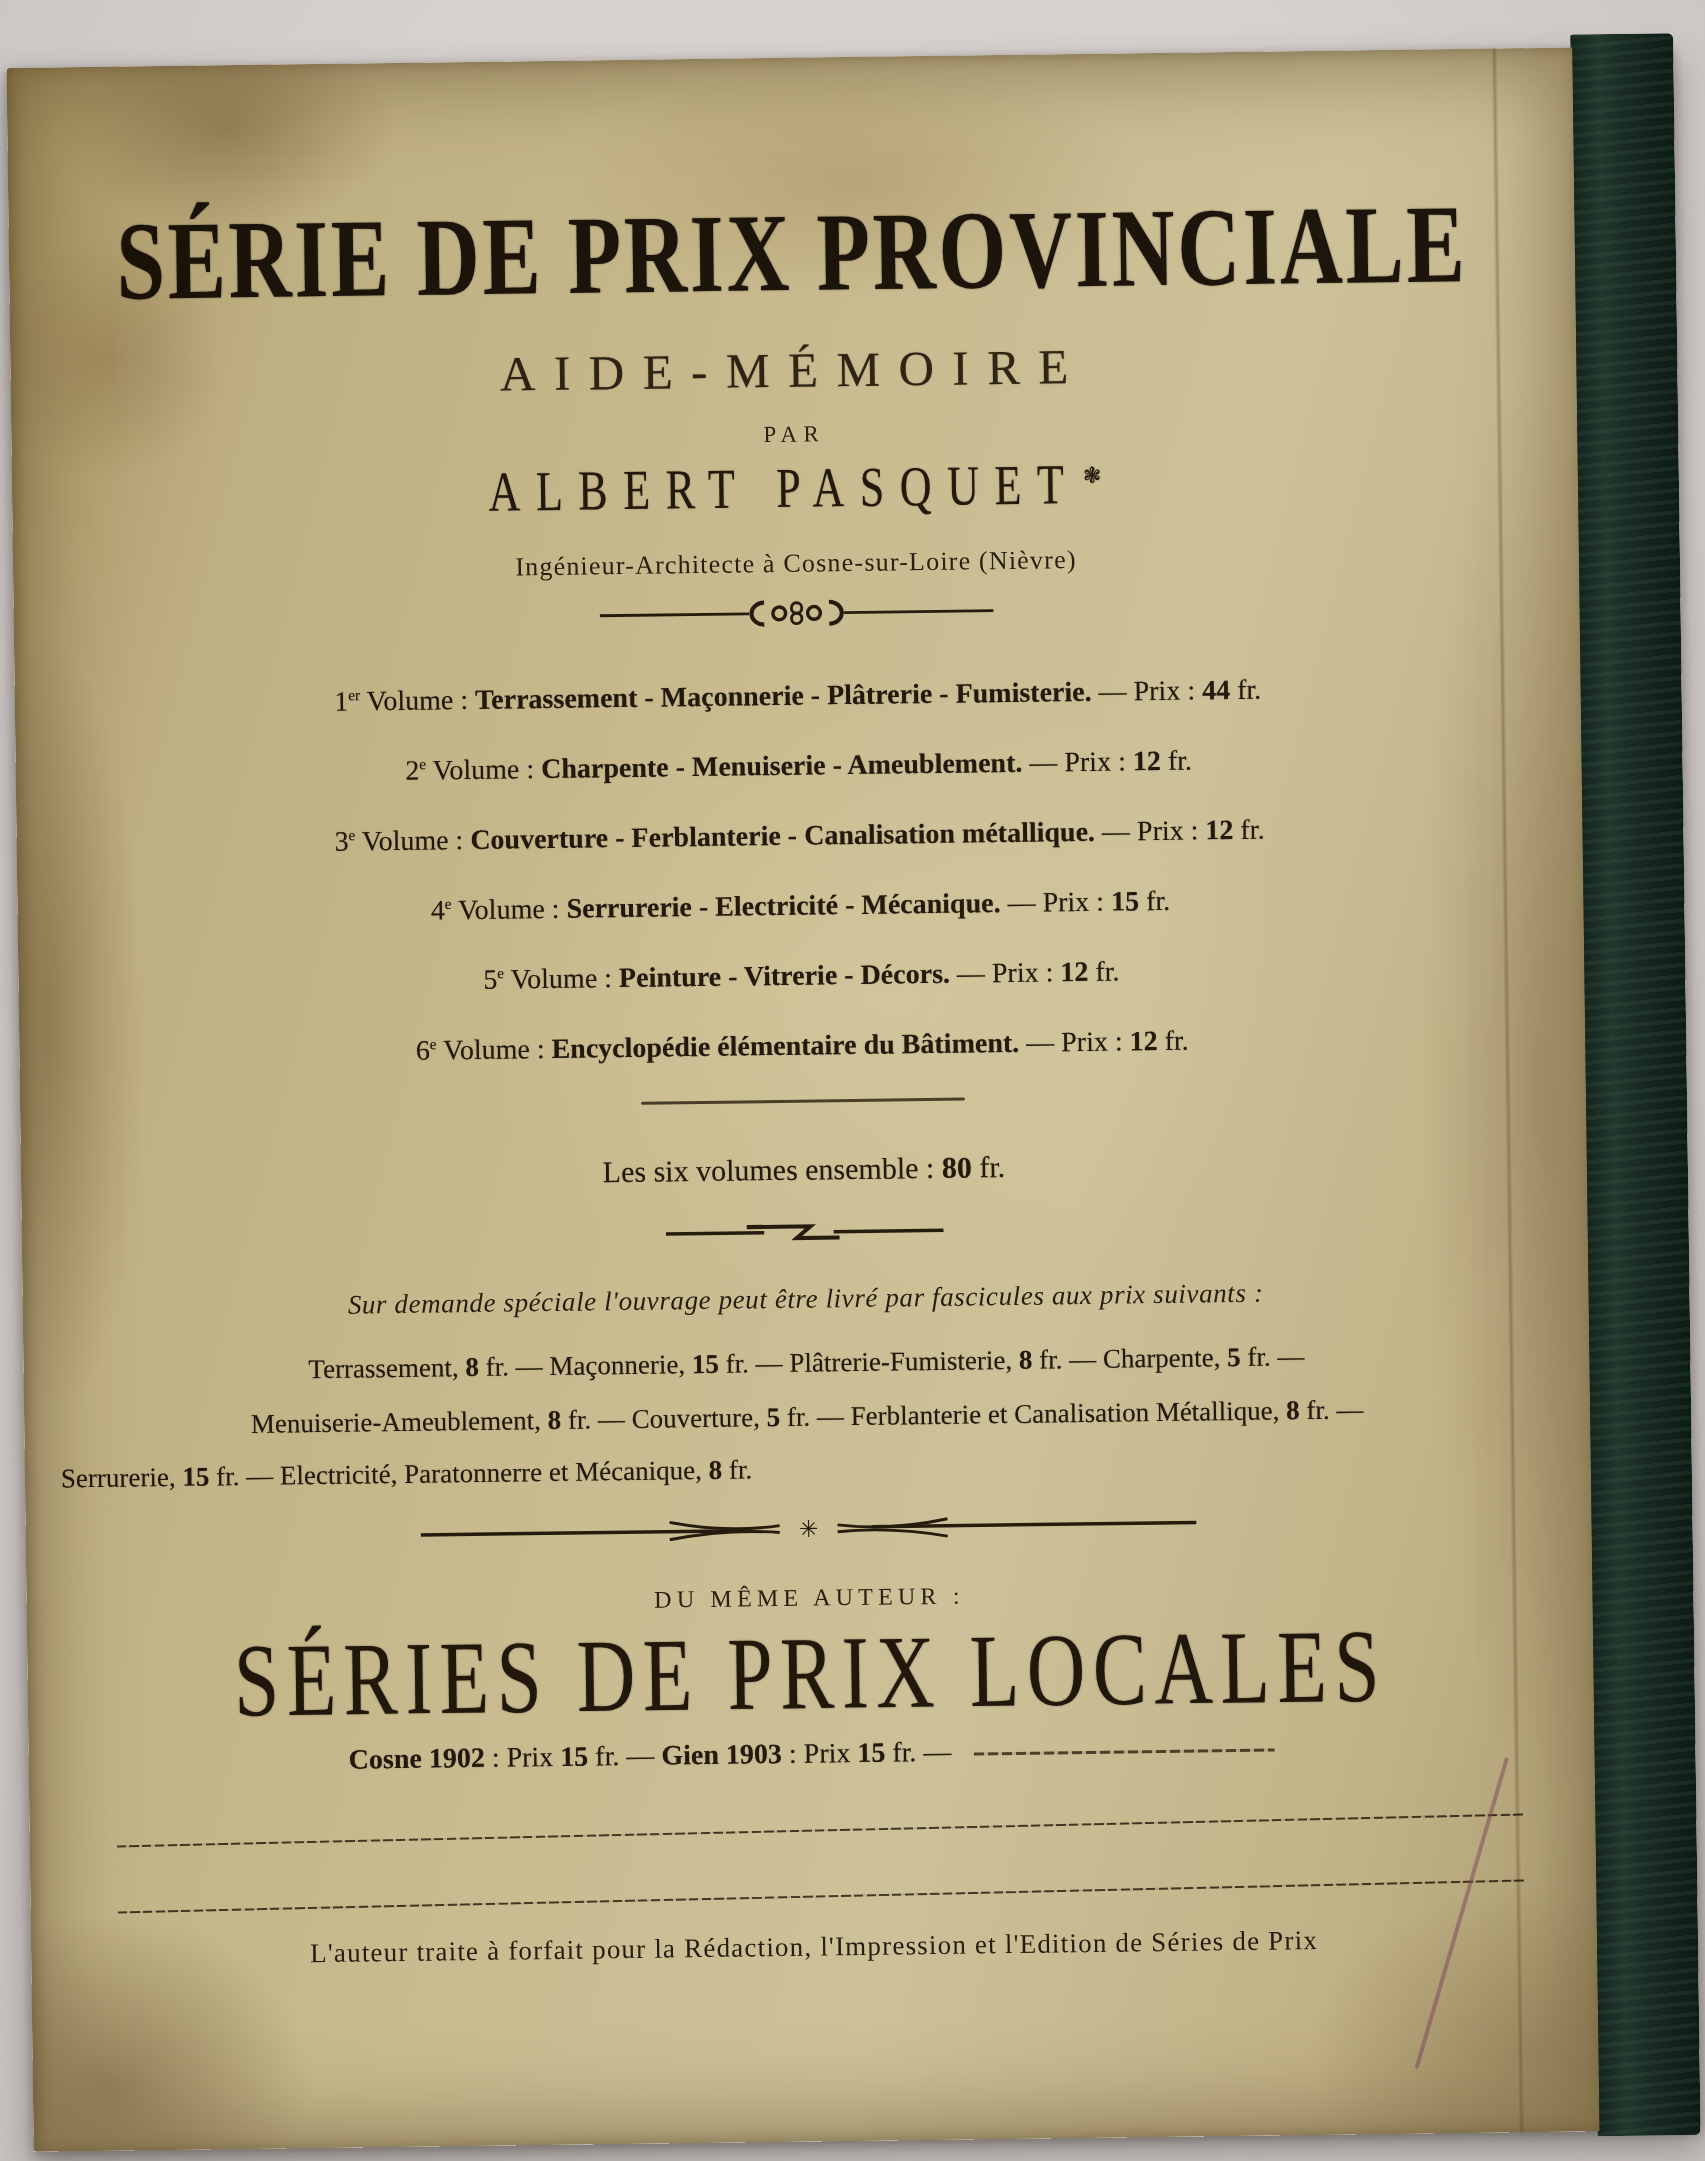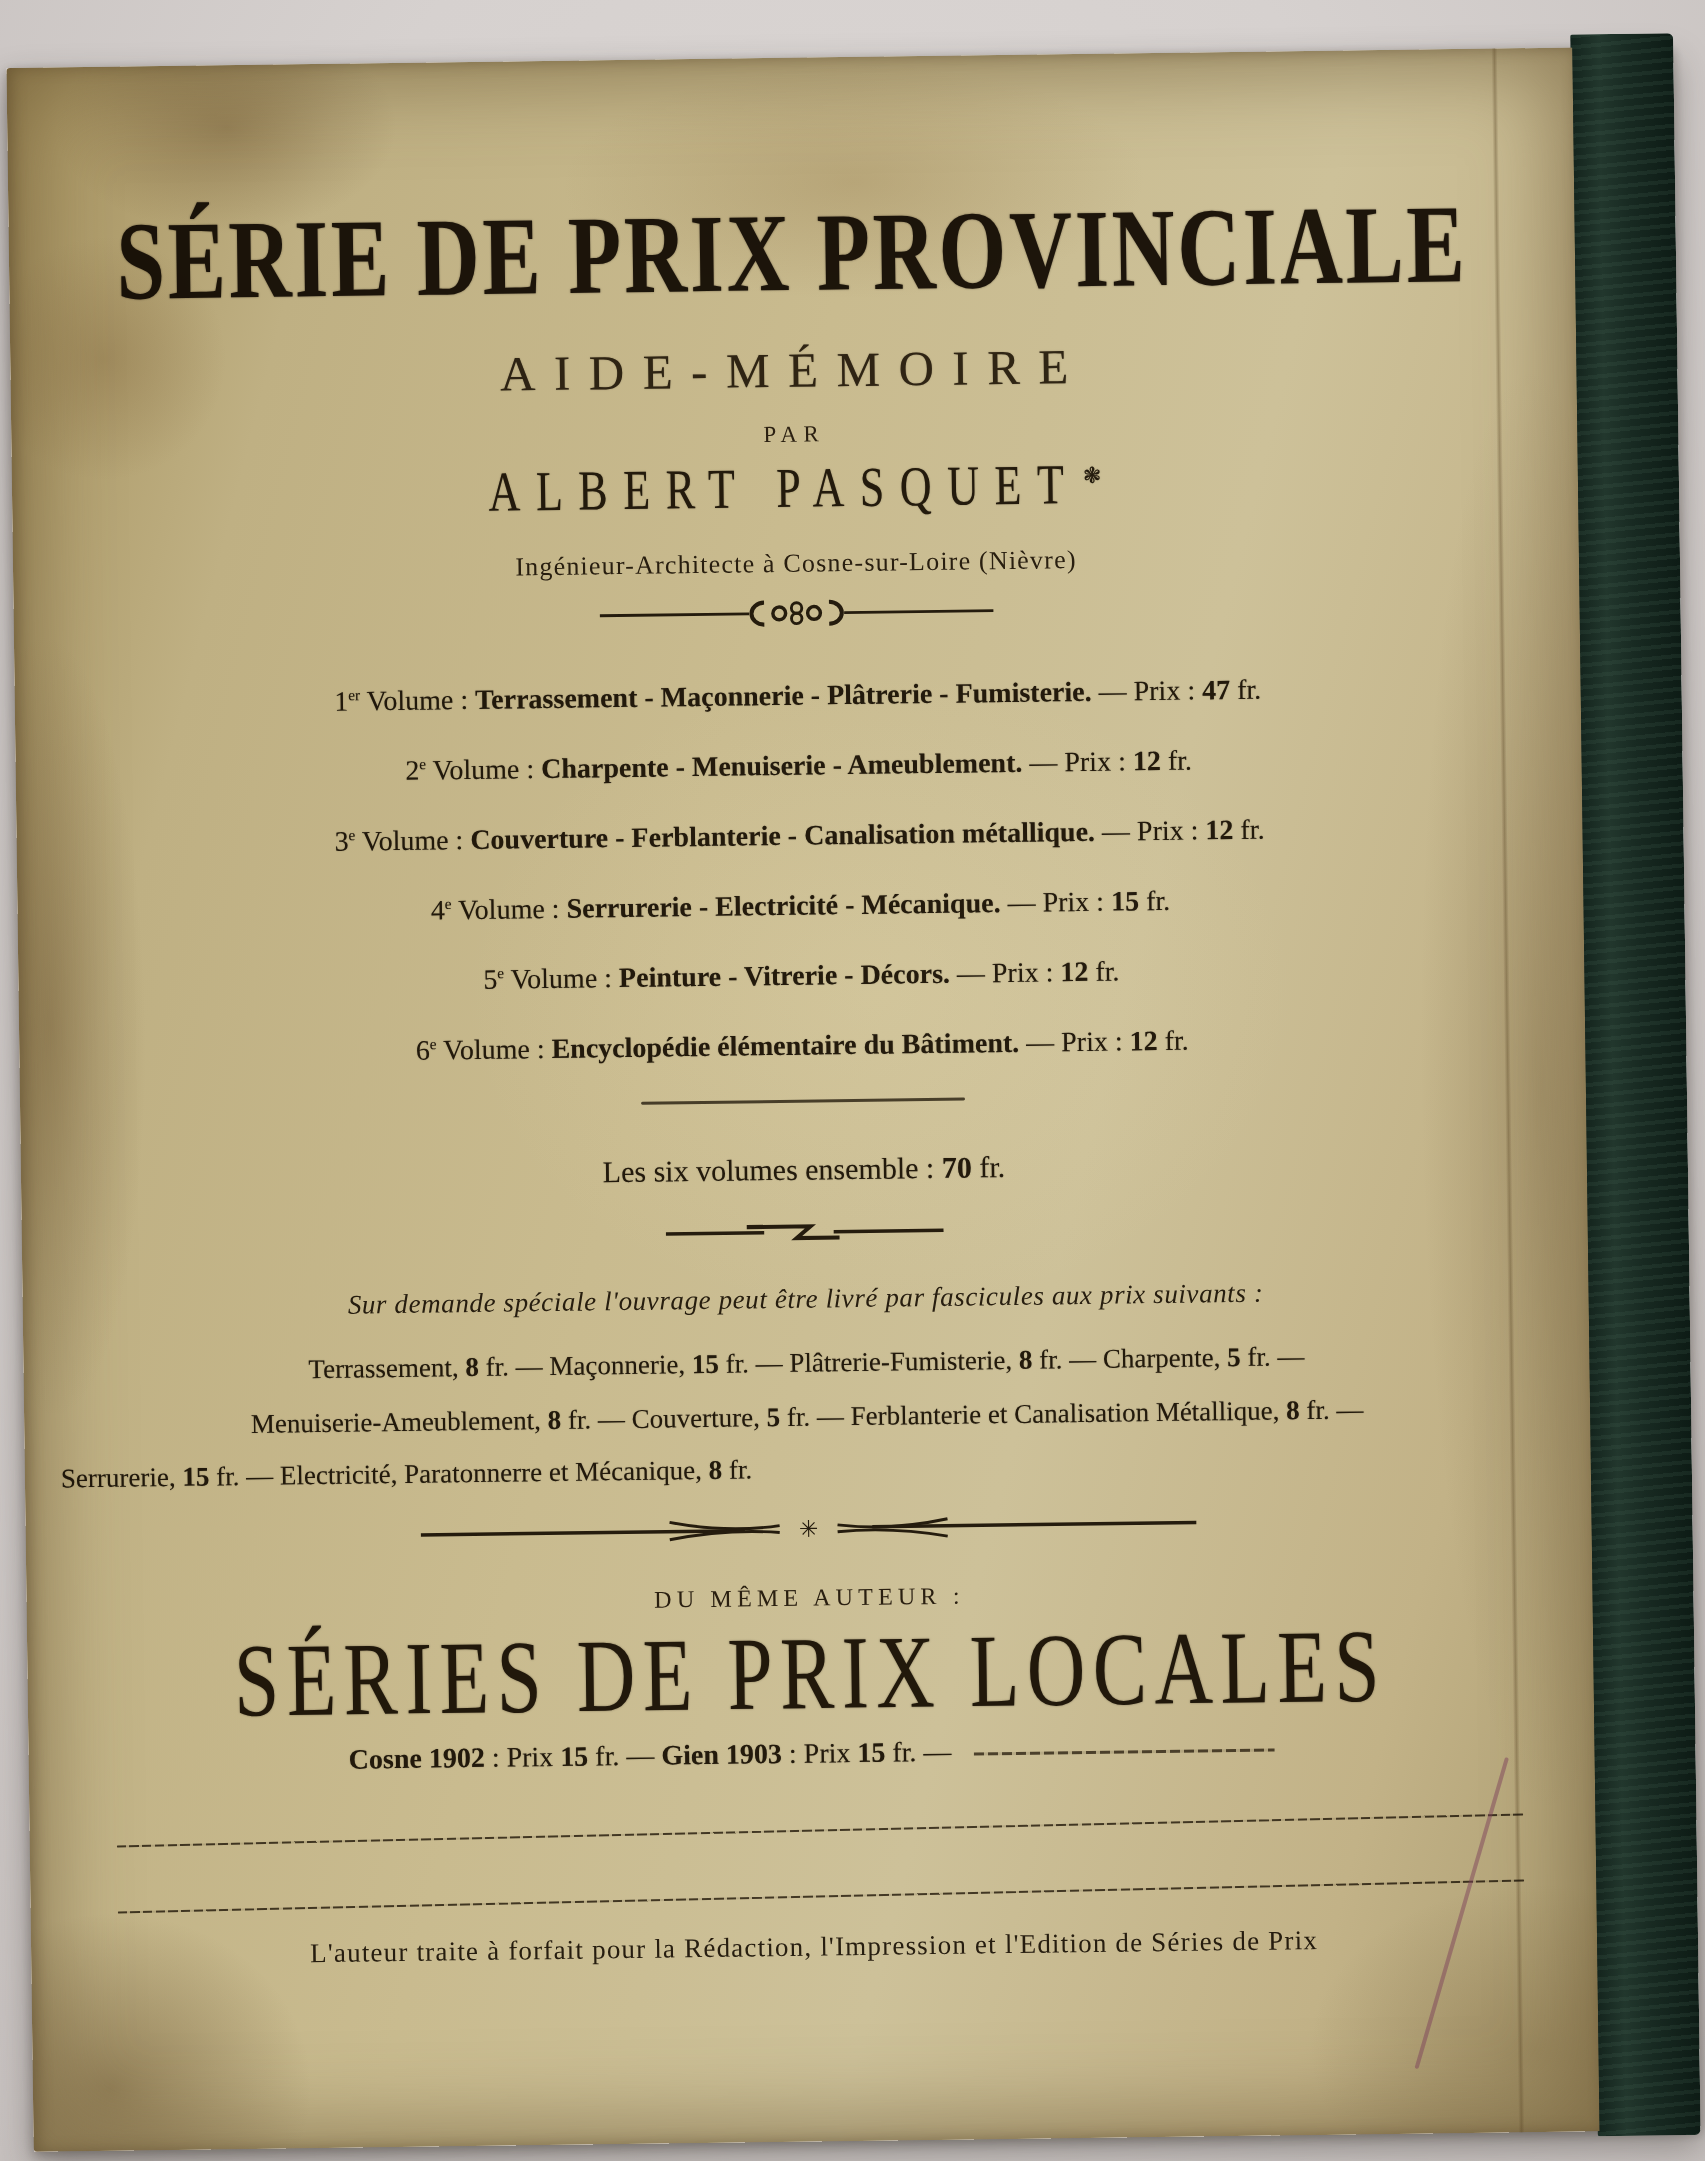--- a/index.html
+++ b/index.html
@@ -116,29 +116,29 @@
           <line x1="422" y1="35" x2="680" y2="35" stroke="#2e2517" stroke-width="5"></line>
           <path d="M284 16 a 22 19 0 1 0 0 38" fill="none" stroke="#2e2517" stroke-width="7"></path>
           <path d="M396 16 a 22 19 0 1 1 0 38" fill="none" stroke="#2e2517" stroke-width="7"></path>
           <circle cx="310" cy="35" r="11" fill="none" stroke="#2e2517" stroke-width="6"></circle>
           <circle cx="340" cy="26" r="9" fill="none" stroke="#2e2517" stroke-width="5"></circle>
           <circle cx="340" cy="44" r="9" fill="none" stroke="#2e2517" stroke-width="5"></circle>
           <circle cx="370" cy="35" r="11" fill="none" stroke="#2e2517" stroke-width="6"></circle>
         </svg>
       </div>
 
-      <div class="pt row v1"><span class="seg-plain">1</span><span class="seg-sup">er</span><span class="seg-plain"> Volume : </span><span class="seg-bold">Terrassement - Maçonnerie - Plâtrerie - Fumisterie.</span><span class="seg-plain"> — Prix : </span><span class="seg-bold">47</span><span class="seg-plain"> fr.</span></div>
+      <div class="pt row v1"><span class="seg-plain">1</span><span class="seg-sup">er</span><span class="seg-plain"> Volume : </span><span class="seg-bold">Terrassement - Maçonnerie - Plâtrerie - Fumisterie.</span><span class="seg-plain"> — Prix : </span><span class="seg-bold">44</span><span class="seg-plain"> fr.</span></div>
       <div class="pt row v2"><span class="seg-plain">2</span><span class="seg-sup">e</span><span class="seg-plain"> Volume : </span><span class="seg-bold">Charpente - Menuiserie - Ameublement.</span><span class="seg-plain"> — Prix : </span><span class="seg-bold">12</span><span class="seg-plain"> fr.</span></div>
       <div class="pt row v3"><span class="seg-plain">3</span><span class="seg-sup">e</span><span class="seg-plain"> Volume : </span><span class="seg-bold">Couverture - Ferblanterie - Canalisation métallique.</span><span class="seg-plain"> — Prix : </span><span class="seg-bold">12</span><span class="seg-plain"> fr.</span></div>
       <div class="pt row v4"><span class="seg-plain">4</span><span class="seg-sup">e</span><span class="seg-plain"> Volume : </span><span class="seg-bold">Serrurerie - Electricité - Mécanique.</span><span class="seg-plain"> — Prix : </span><span class="seg-bold">15</span><span class="seg-plain"> fr.</span></div>
       <div class="pt row v5"><span class="seg-plain">5</span><span class="seg-sup">e</span><span class="seg-plain"> Volume : </span><span class="seg-bold">Peinture - Vitrerie - Décors.</span><span class="seg-plain"> — Prix : </span><span class="seg-bold">12</span><span class="seg-plain"> fr.</span></div>
       <div class="pt row v6"><span class="seg-plain">6</span><span class="seg-sup">e</span><span class="seg-plain"> Volume : </span><span class="seg-bold">Encyclopédie élémentaire du Bâtiment.</span><span class="seg-plain"> — Prix : </span><span class="seg-bold">12</span><span class="seg-plain"> fr.</span></div>
 
       <div class="rule-short"></div>
-      <div class="pt row ensemble"><span class="seg-plain">Les six volumes ensemble : </span><span class="seg-bold">70</span><span class="seg-plain"> fr.</span></div>
+      <div class="pt row ensemble"><span class="seg-plain">Les six volumes ensemble : </span><span class="seg-bold">80</span><span class="seg-plain"> fr.</span></div>
 
       <div class="orn orn2">
         <svg width="278" height="35" viewBox="0 0 480 60">
           <line x1="0" y1="30" x2="170" y2="30" stroke="#2e2517" stroke-width="6"></line>
           <path d="M140 20 L250 20 L226 40 L300 40" fill="none" stroke="#2e2517" stroke-width="7"></path>
           <line x1="290" y1="30" x2="480" y2="30" stroke="#2e2517" stroke-width="6"></line>
         </svg>
       </div>
 
       <div class="pt intro">Sur demande spéciale l'ouvrage peut être livré par fascicules aux prix suivants :</div>

